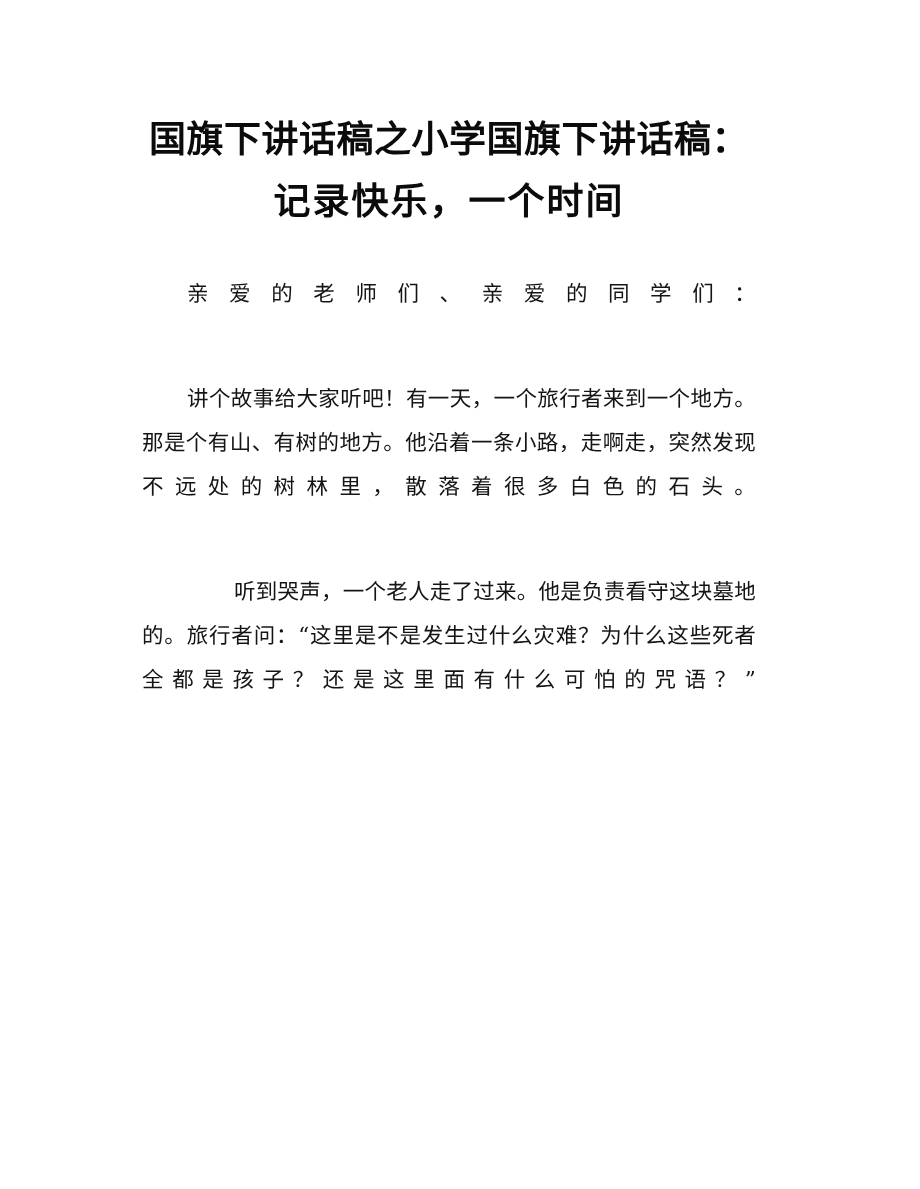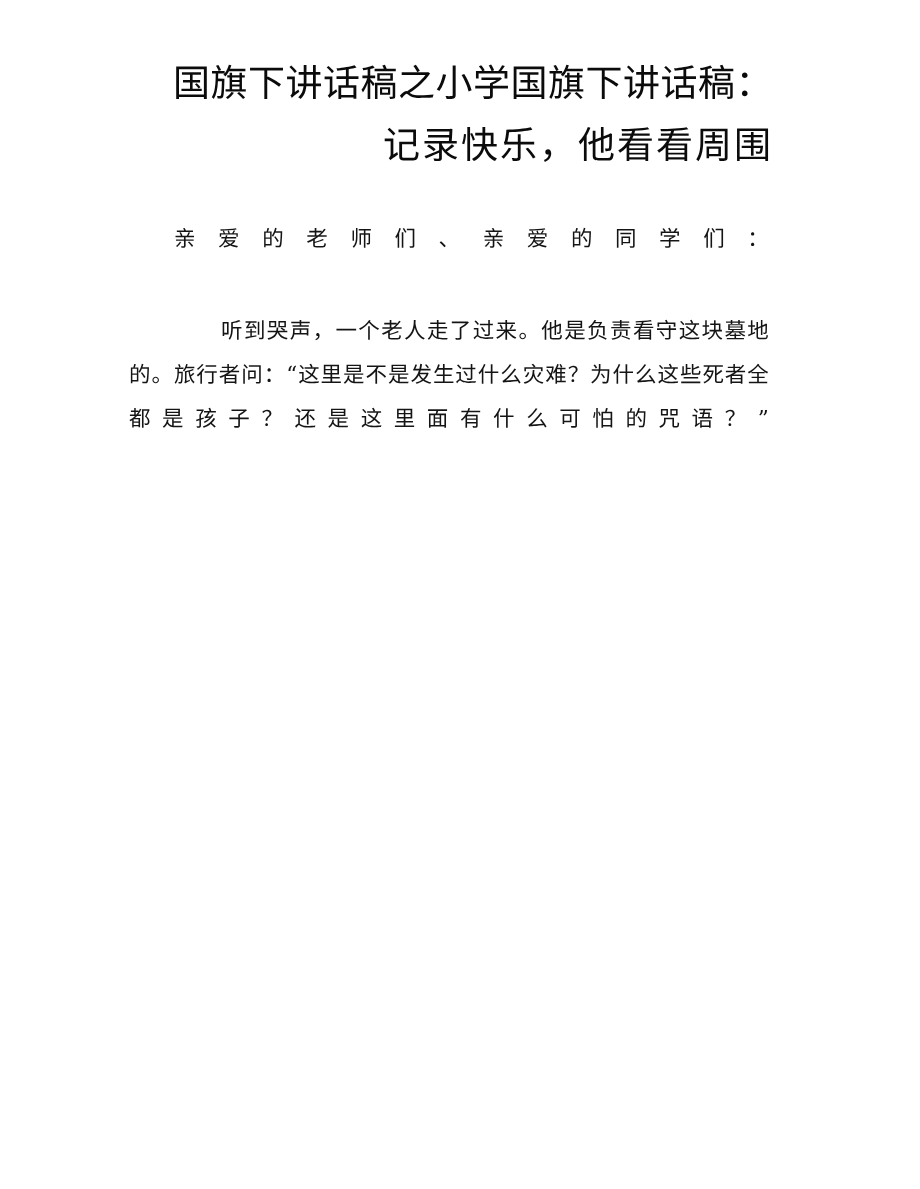--- a/index.html
+++ b/index.html
@@ -28,44 +28,44 @@
   .doc-body {
     position: absolute;
     left: 125px;
     top: 0;
     width: 648px;
   }
 
   
   .doc-title {
     margin: 0;
-    padding-top: 53px;
+    padding-top: 108px;
     font-family: "DejaVu Serif", "Liberation Serif", serif;
-    font-weight: 400;
+    font-weight: 700;
     font-size: 37px;
     line-height: 62px;
-    text-align: right;
+    text-align: center;
     letter-spacing: 0.5px;
     color: #0b0b0b;
     white-space: nowrap;
   }
   .doc-title .title-line {
     display: block;
   }
   .doc-title .title-line.line-2 {
     letter-spacing: 2px;
   }
 
   
   .para-block {
     margin-top: 40px;
   }
 
   p.para {
-    margin: 4px;
+    margin: 17px;
     font-family: "DejaVu Serif", "Liberation Serif", serif;
     font-size: 21.5px;
     line-height: 44px;
     color: #141414;
     text-align: justify;
     text-justify: inter-character;
     text-indent: 45px;
     letter-spacing: 0.2px;
     word-break: break-all;
   }
@@ -82,22 +82,23 @@
   }
 </style>
 </head>
 <body>
 
 <div class="page">
   <div class="doc-body">
 
     <h1 class="doc-title">
       <span class="title-line line-1">国旗下讲话稿之小学国旗下讲话稿：</span>
-      <span class="title-line line-2">记录快乐，他看看周围</span>
+      <span class="title-line line-2">记录快乐，一个时间</span>
     </h1>
 
     <div class="para-block">
       <p class="para">亲爱的老师们、亲爱的同学们：</p>
+      <p class="para">讲个故事给大家听吧！有一天，一个旅行者来到一个地方。那是个有山、有树的地方。他沿着一条小路，走啊走，突然发现不远处的树林里，散落着很多白色的石头。</p>
       <p class="para indent-deep">听到哭声，一个老人走了过来。他是负责看守这块墓地的。旅行者问：“这里是不是发生过什么灾难？为什么这些死者全都是孩子？还是这里面有什么可怕的咒语？”</p>
     </div>
 
   </div>
 </div>
 
 </body></html>

